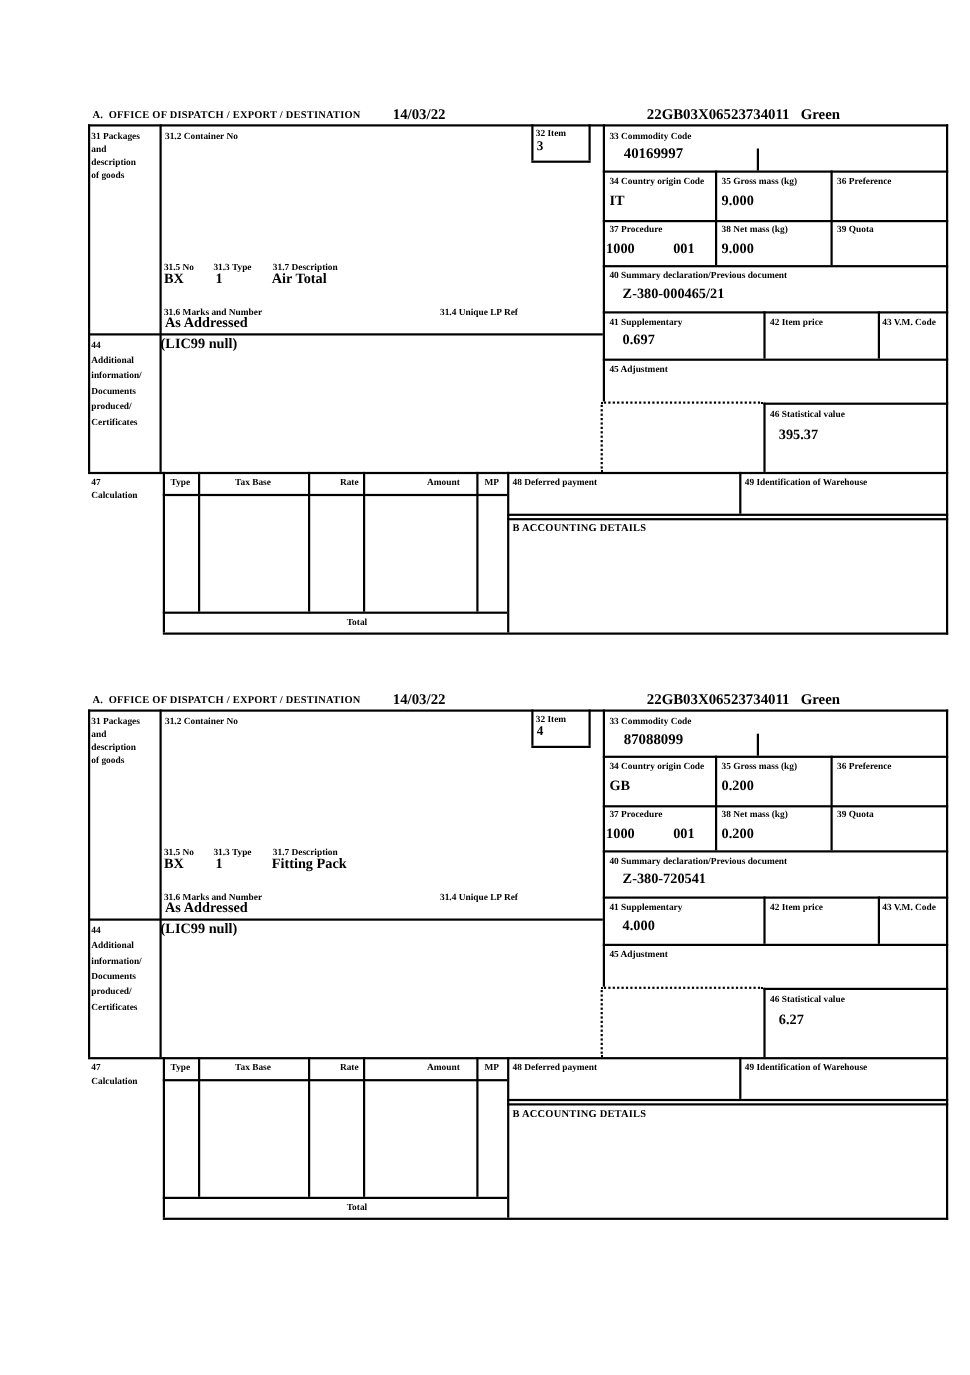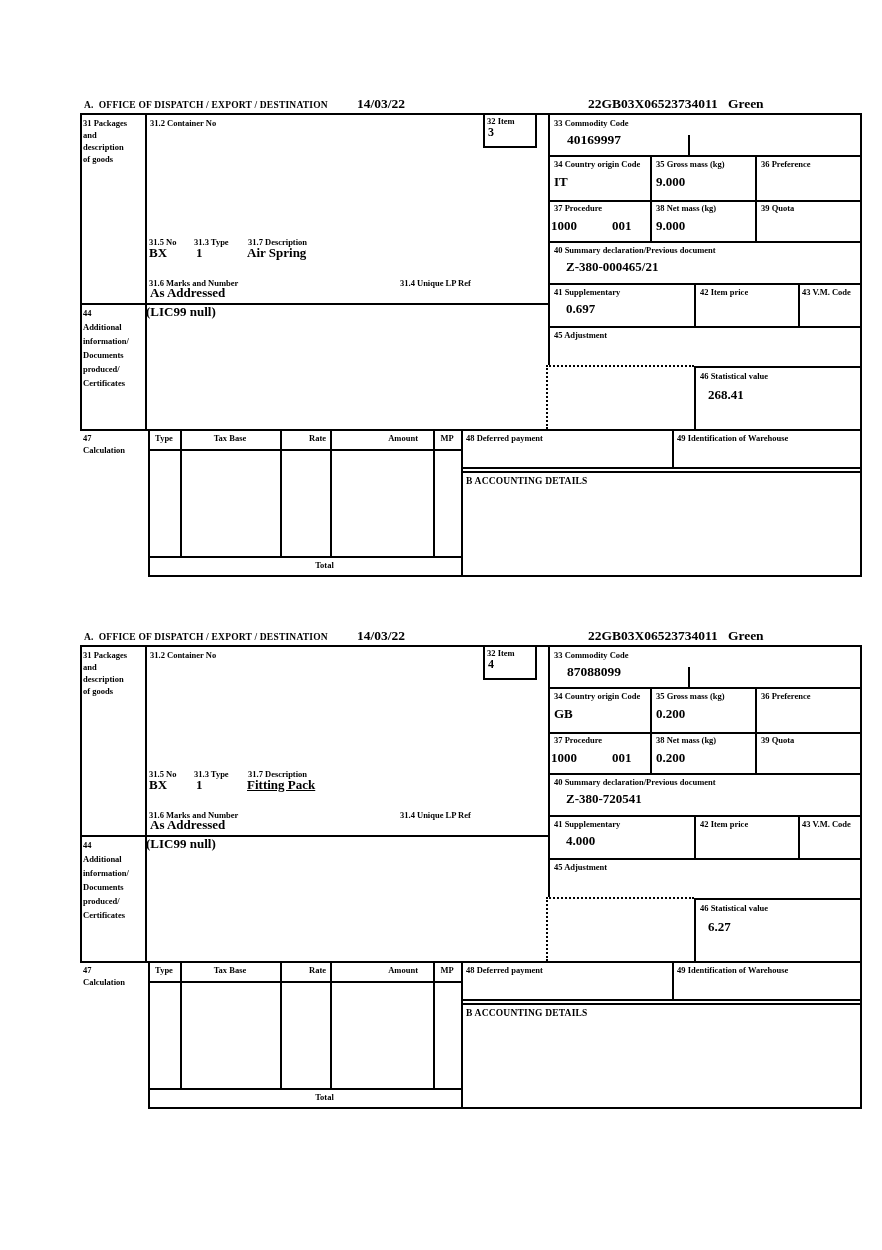--- a/index.html
+++ b/index.html
@@ -101,28 +101,28 @@
     <div class="lbl" style="left:474px;top:146px;">40 Summary declaration/Previous document</div>
     <div class="val" style="left:486px;top:161px;">Z-380-000465/21</div>
 
     <div class="lbl" style="left:474px;top:188px;">41 Supplementary</div>
     <div class="val" style="left:486px;top:203px;">0.697</div>
     <div class="lbl" style="left:620px;top:188px;">42 Item price</div>
     <div class="lbl" style="left:722px;top:188px;">43 V.M. Code</div>
 
     <div class="lbl" style="left:474px;top:231px;">45 Adjustment</div>
     <div class="lbl" style="left:620px;top:272px;">46 Statistical value</div>
-    <div class="val" style="left:628px;top:289px;">268.41</div>
+    <div class="val" style="left:628px;top:289px;">395.37</div>
 
     <div class="lbl" style="left:69px;top:138px;">31.5 No</div>
     <div class="lbl" style="left:114px;top:138px;">31.3 Type</div>
     <div class="lbl" style="left:168px;top:138px;">31.7 Description</div>
     <div class="val" style="left:69px;top:147px;">BX</div>
     <div class="val" style="left:116px;top:147px;">1</div>
-    <div class="val" style="left:167px;top:147px;">Air Spring</div>
+    <div class="val" style="left:167px;top:147px;">Air Total</div>
     <div class="lbl" style="left:69px;top:179px;">31.6 Marks and Number</div>
     <div class="lbl" style="left:320px;top:179px;">31.4 Unique LP Ref</div>
     <div class="val" style="left:70px;top:187px;">As Addressed</div>
 
     <div class="lbl lh14" style="left:3px;top:207px;width:62px;">44
 Additional
 information/
 Documents
 produced/
 Certificates</div>
@@ -223,21 +223,21 @@
 
     <div class="lbl" style="left:474px;top:231px;">45 Adjustment</div>
     <div class="lbl" style="left:620px;top:272px;">46 Statistical value</div>
     <div class="val" style="left:628px;top:289px;">6.27</div>
 
     <div class="lbl" style="left:69px;top:138px;">31.5 No</div>
     <div class="lbl" style="left:114px;top:138px;">31.3 Type</div>
     <div class="lbl" style="left:168px;top:138px;">31.7 Description</div>
     <div class="val" style="left:69px;top:147px;">BX</div>
     <div class="val" style="left:116px;top:147px;">1</div>
-    <div class="val" style="left:167px;top:147px;text-decoration:underline;">Fitting Pack</div>
+    <div class="val" style="left:167px;top:147px;">Fitting Pack</div>
     <div class="lbl" style="left:69px;top:179px;">31.6 Marks and Number</div>
     <div class="lbl" style="left:320px;top:179px;">31.4 Unique LP Ref</div>
     <div class="val" style="left:70px;top:187px;">As Addressed</div>
 
     <div class="lbl lh14" style="left:3px;top:207px;width:62px;">44
 Additional
 information/
 Documents
 produced/
 Certificates</div>

